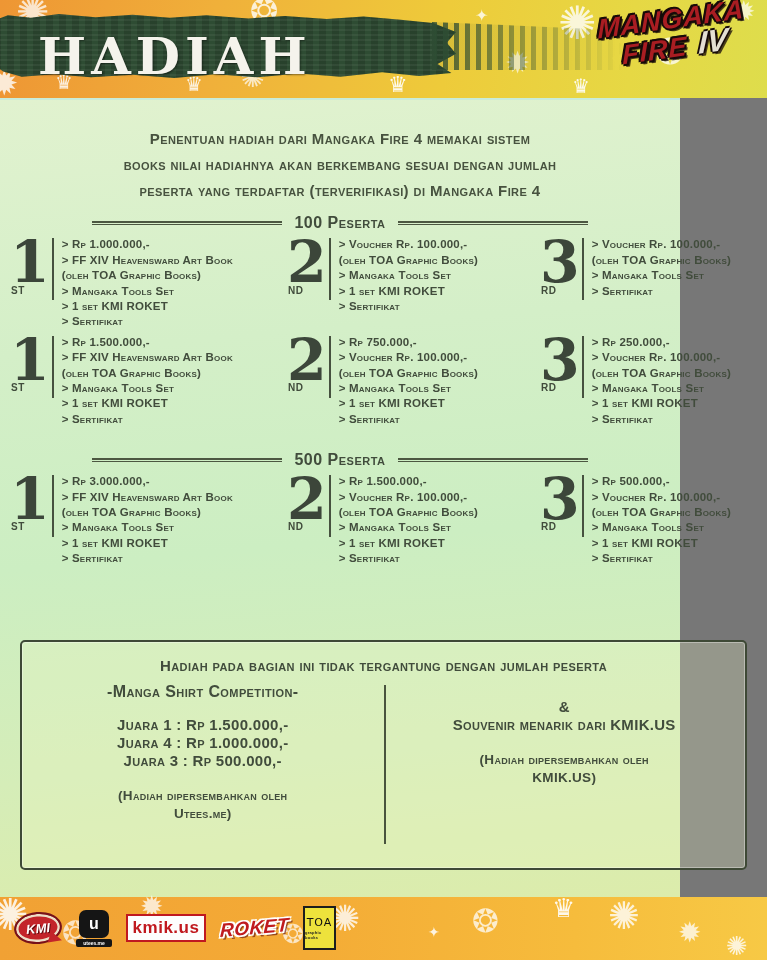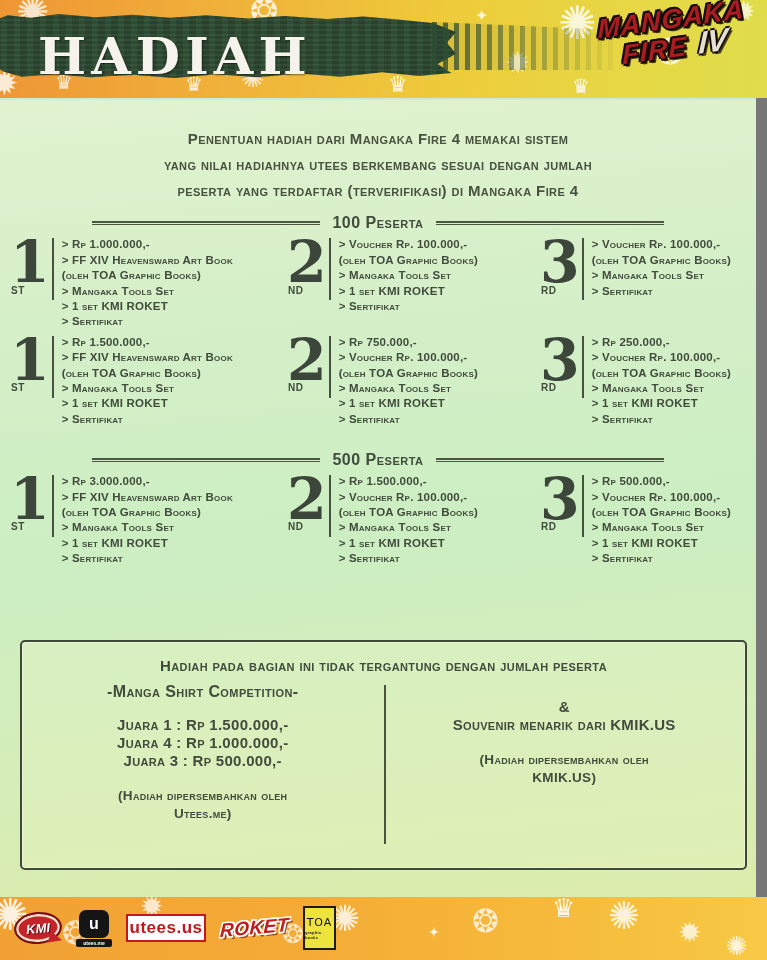--- a/index.html
+++ b/index.html
@@ -28,21 +28,21 @@
     letter-spacing:5px; color:#f5f3ec; text-shadow:1px 1px 2px rgba(0,0,0,.45); }
   .logo { position:absolute; right:6px; top:4px; width:176px; z-index:2; text-align:center;
     transform:rotate(-8deg); font-style:italic; font-variant:normal; }
   .logo .l1, .logo .l2 { font-size:27px; font-weight:bold; letter-spacing:1px; color:#a91d22;
     transform:skewX(-7deg); display:inline-block;
     text-shadow:-2px 0 #170b09,2px 0 #170b09,0 -2px #170b09,0 2px #170b09,2px 2px #170b09,-2px -2px #170b09,3px 3px 0 rgba(20,8,8,.75); }
   .logo-row { margin-top:-6px; }
   .logo .l3 { font-size:31px; font-weight:bold; color:#e4dfd3; margin-left:7px; display:inline-block; transform:skewX(-10deg);
     text-shadow:-2px 0 #170b09,2px 0 #170b09,0 -2px #170b09,0 2px #170b09,3px 3px 0 rgba(20,8,8,.75); }
   
-  .pbody { position:absolute; top:98px; left:0; width:756px; height:799px;
+  .pbody { position:absolute; top:98px; left:0; width:680px; height:799px;
     border-top:2px solid #c9ecd9;
     background:linear-gradient(175deg,#e1f2cf 0%,#d4efc8 30%,#cceec2 55%,#d5edb8 80%,#dcecab 100%); }
   .intro { margin-top:26px; text-align:center; font-size:15px; line-height:1.72; color:#47523f; letter-spacing:.4px; }
   .tier-heading { display:flex; align-items:center; gap:12px; padding:0 92px; margin-top:11px; }
   .t2 .tier-heading { margin-top:14px; }
   .t3 .tier-heading { margin-top:24px; }
   .hline { flex:1; height:4px; border-top:2px solid #4c5741; border-bottom:1px solid #4c5741; }
   .tier-label { font-size:16px; letter-spacing:.5px; color:#414c3c; }
   .tier-row { display:grid; grid-template-columns:277px 253px 1fr; padding-left:10px; margin-top:3px; }
   .place { display:flex; }
@@ -116,21 +116,21 @@
       <div class="logo-row">
         <span class="l2">FIRE</span>
         <span class="l3">IV</span>
       </div>
     </div>
   </header>
 
   <main class="pbody">
     <div class="intro">
       <div>Penentuan hadiah dari Mangaka Fire 4 memakai sistem</div>
-      <div>yang nilai hadiahnya utees berkembang sesuai dengan jumlah</div>
+      <div>books nilai hadiahnya akan berkembang sesuai dengan jumlah</div>
       <div>peserta yang terdaftar (terverifikasi) di Mangaka Fire 4</div>
     </div>
 
     <section class="tier t1">
       <div class="tier-heading">
         <span class="hline"></span>
         <span class="tier-label">100 Peserta</span>
         <span class="hline"></span>
       </div>
       <div class="tier-row">
@@ -327,21 +327,21 @@
     <span class="sun" style="left:678px;top:22px;font-size:28px;opacity:.75;">✹</span>
     <span class="sun" style="left:726px;top:36px;font-size:26px;opacity:.8;">✺</span>
     <div class="sponsors">
       <div class="logo-kmi">
         <span>KMI</span>
       </div>
       <div class="logo-u">
         <div class="u-box">u</div>
         <div class="u-sub">utees.me</div>
       </div>
-      <div class="logo-kmik">utees.us</div>
+      <div class="logo-kmik">kmik.us</div>
       <div class="logo-roket">ROKET</div>
       <div class="logo-toa">
         <div class="toa-text">TOA</div>
         <div class="toa-sub">graphic books</div>
       </div>
     </div>
   </footer>
 
 </div>
 

